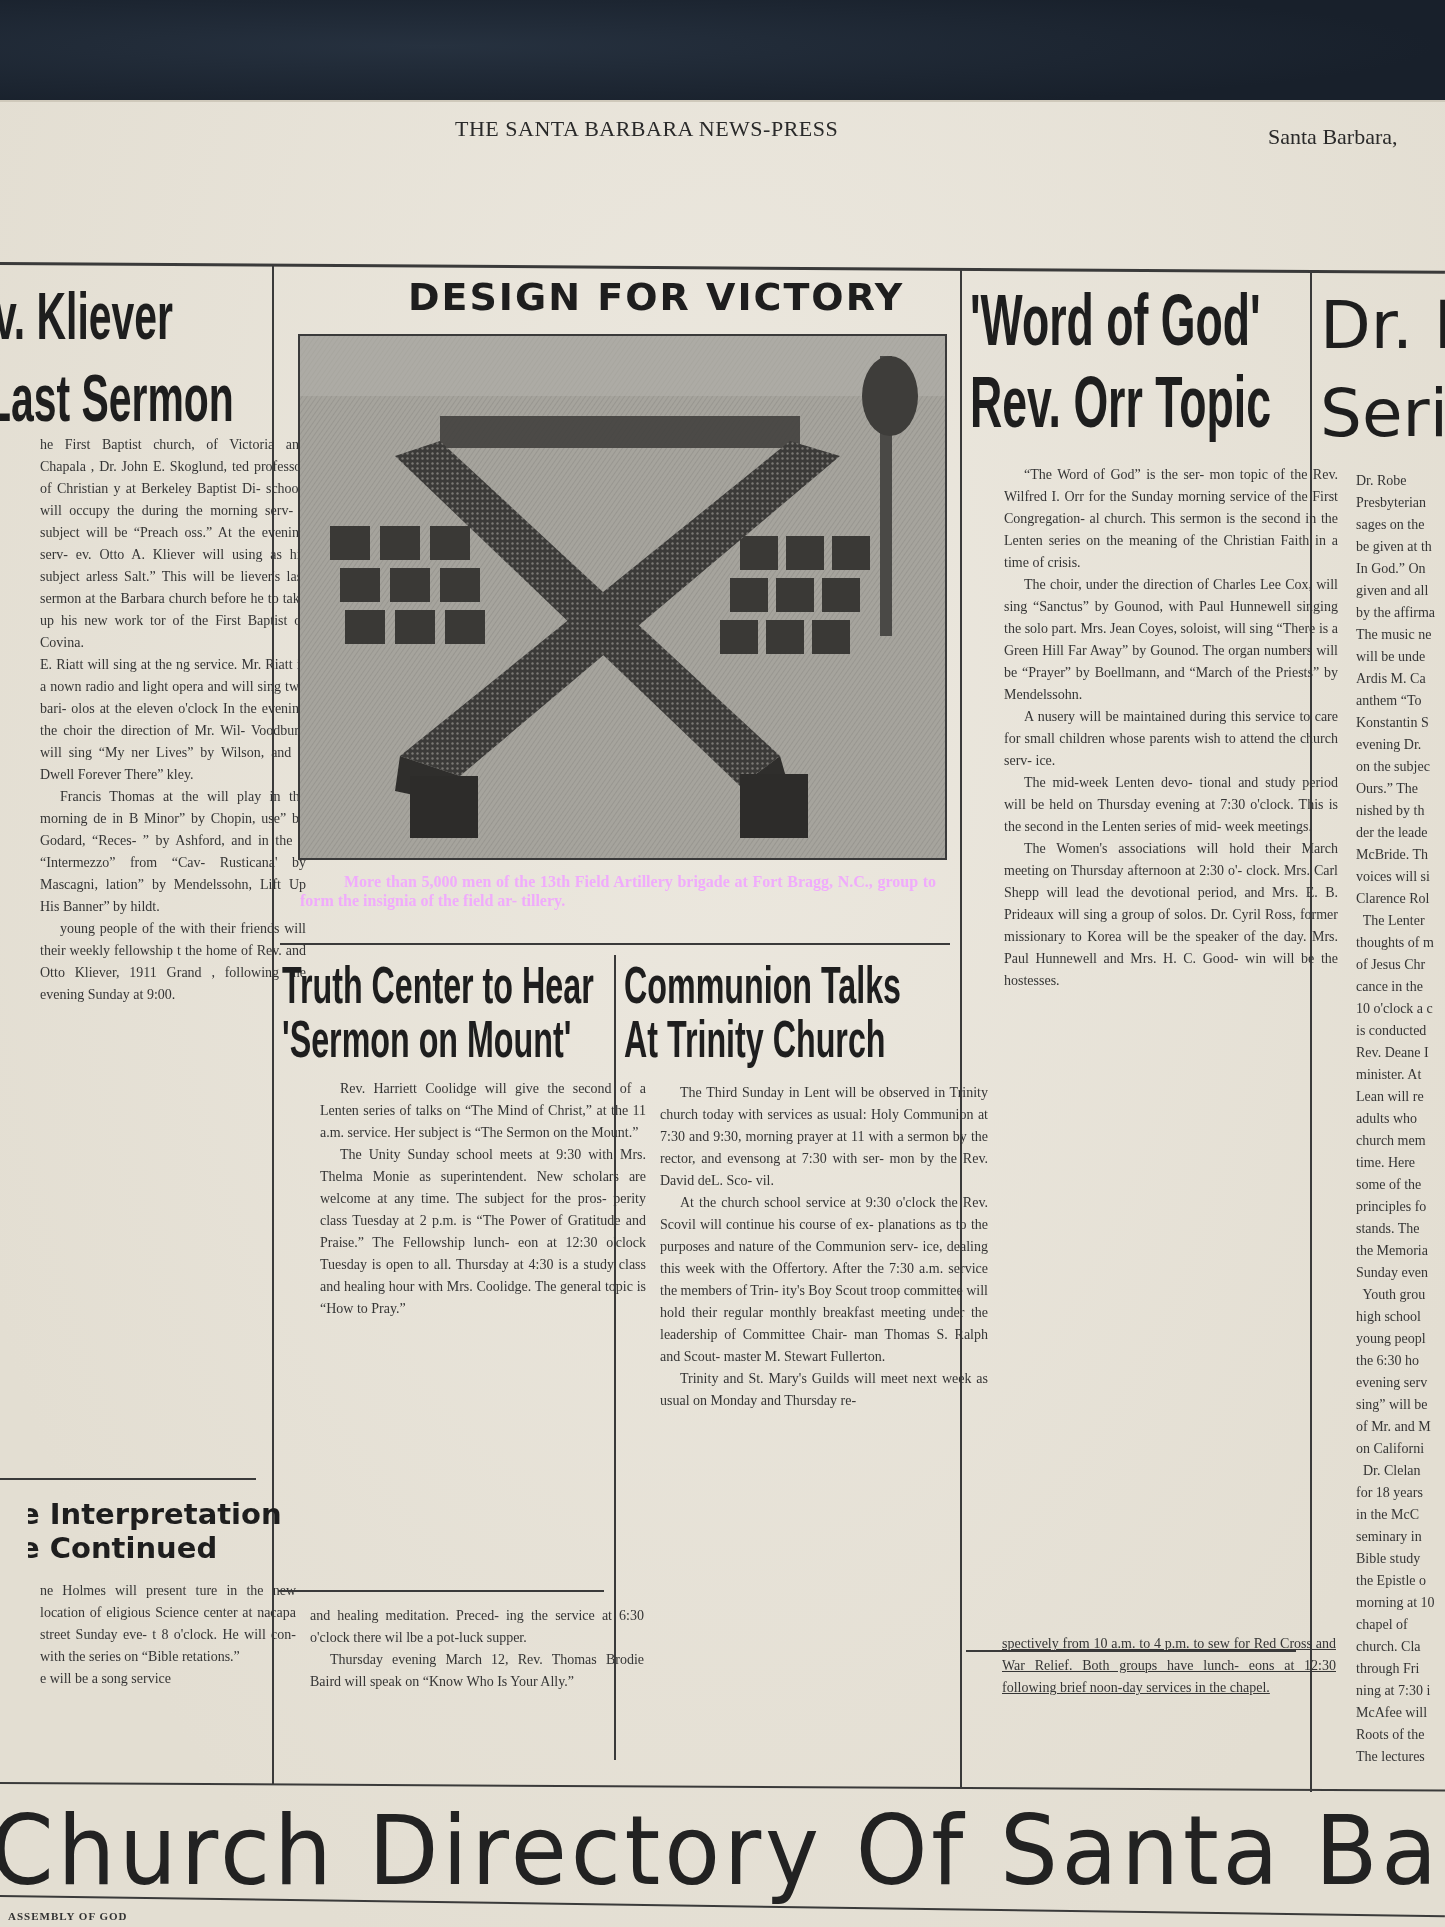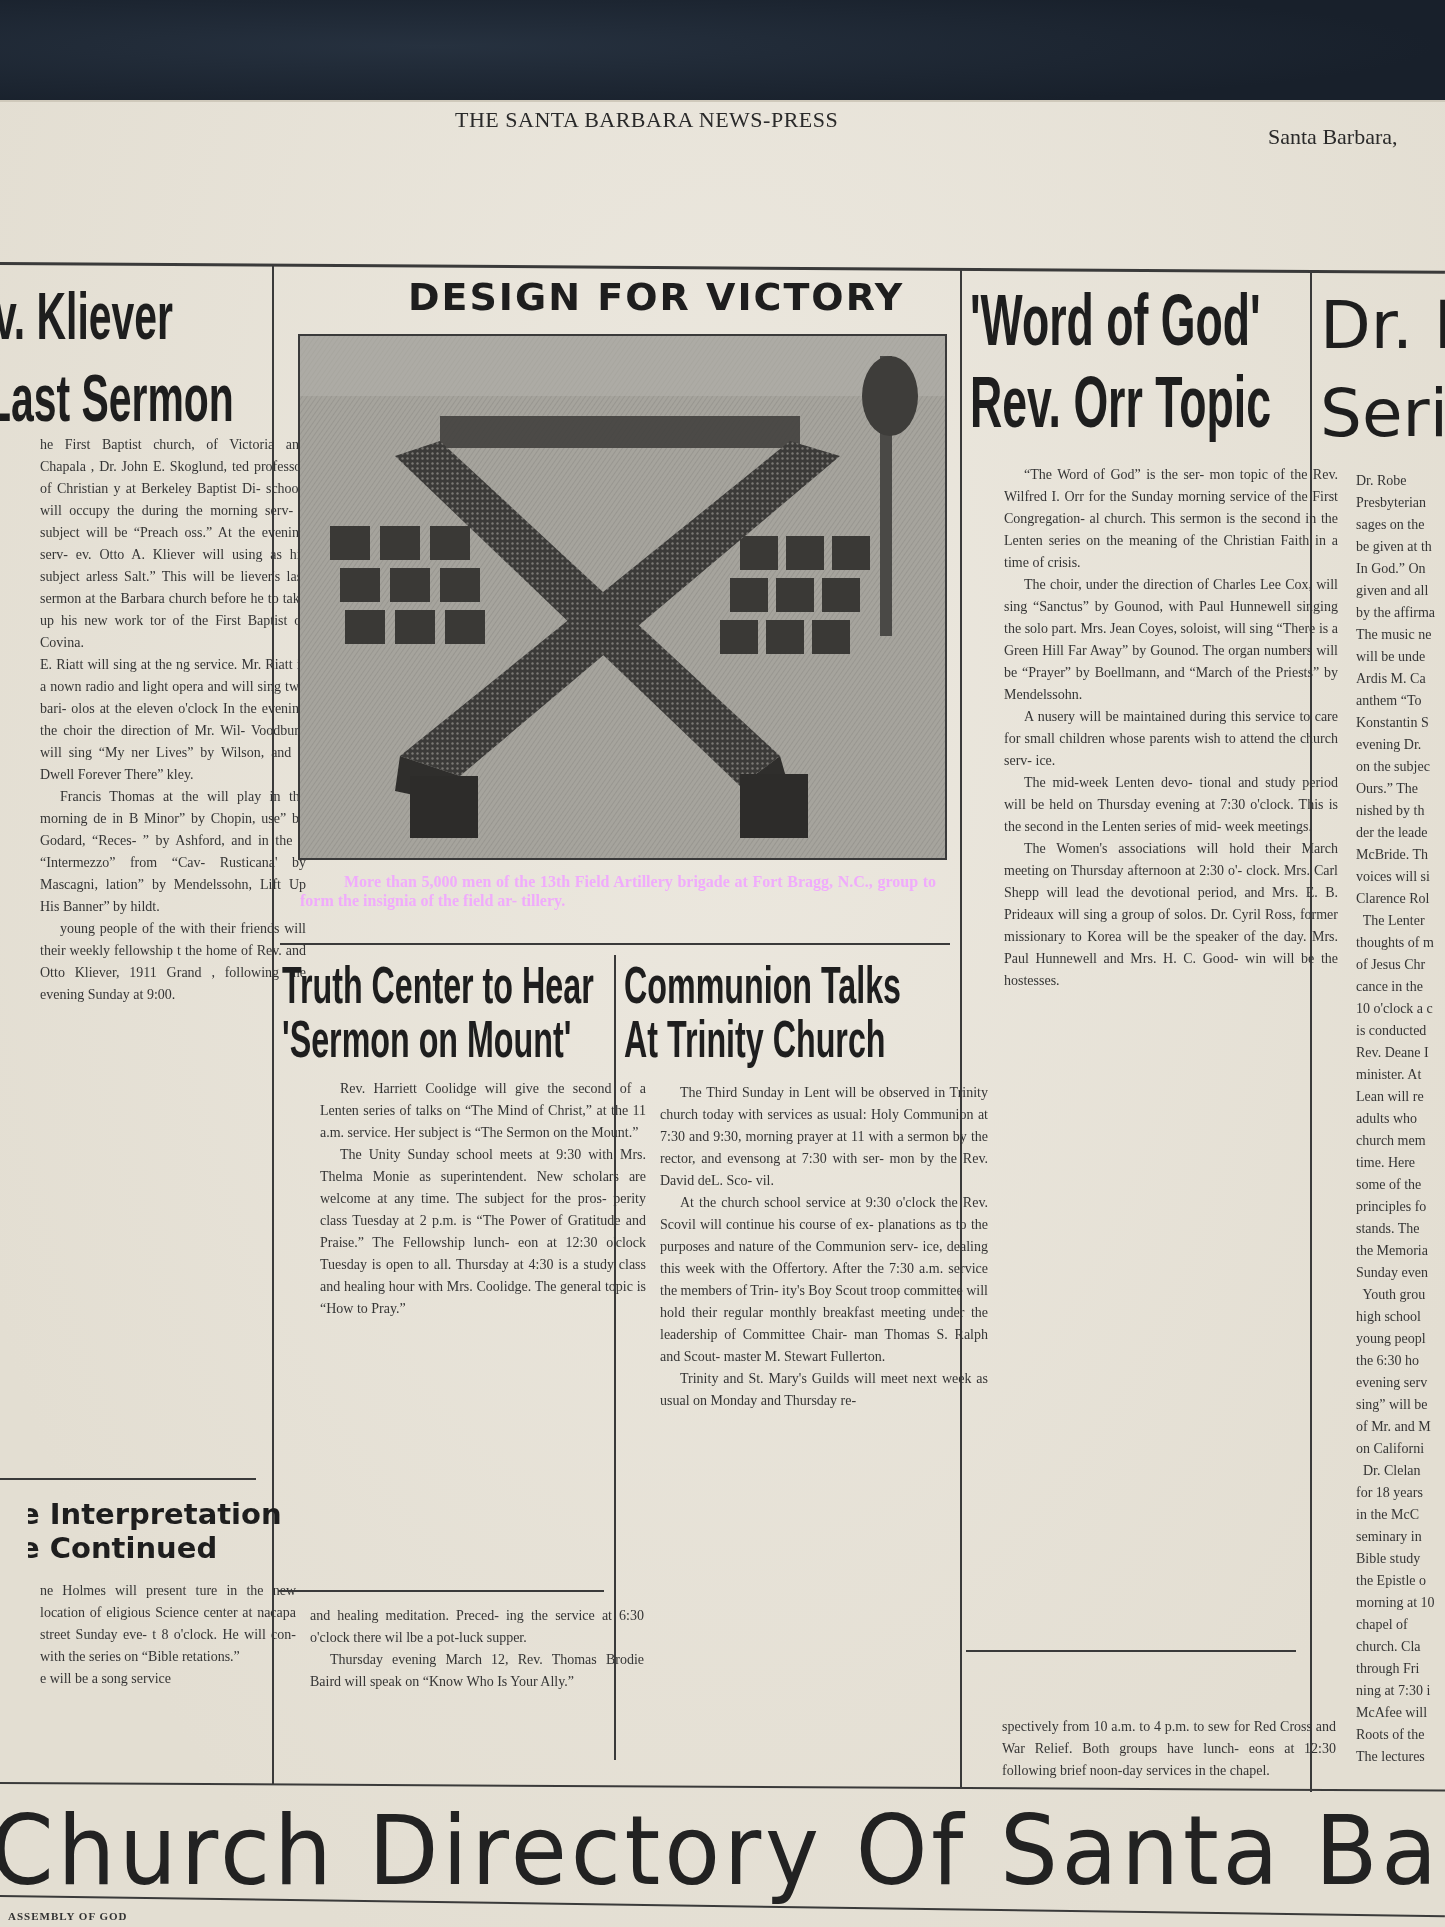--- a/index.html
+++ b/index.html
@@ -1,21 +1,21 @@
 <!DOCTYPE html>
 <html><head>
 <meta charset="utf-8">
 <style>
   html,body{margin:0;padding:0;}
   body{width:1445px;height:1927px;position:relative;overflow:hidden;background:#1c2532;font-family:"DejaVu Serif",serif;}
   .bg-top{position:absolute;left:0;top:0;width:1445px;height:115px;background:radial-gradient(ellipse at 30% 40%,#26313f 0%,#18202b 70%);}
   .paper{position:absolute;left:0;top:100px;width:1445px;height:1827px;background:#e8e4da;
     background-image:radial-gradient(ellipse at 50% 30%,#ece8df 0%,#e3ded2 80%);
     border-top:2px solid #cfc9bb;}
-  .masthead{position:absolute;top:107px;left:455px;font-family:"Liberation Serif",serif;font-size:22px;color:#2a2a2a;letter-spacing:0.5px;}
+  .masthead{position:absolute;top:116px;left:455px;font-family:"Liberation Serif",serif;font-size:22px;color:#2a2a2a;letter-spacing:0.5px;}
   .masthead-city{position:absolute;top:124px;left:1268px;font-family:"Liberation Serif",serif;font-size:22px;color:#2a2a2a;white-space:nowrap;}
   .rule{position:absolute;background:#3a3a3a;}
   .col{position:absolute;font-family:"Liberation Serif",serif;color:#353535;font-size:14px;line-height:22px;text-align:justify;padding-left:40px;}
   .col p{margin:0;text-indent:20px;}
   .col p.noindent{text-indent:0;}
   .hl{font-family:"Liberation Sans",sans-serif;font-weight:bold;color:#1e1e1e;transform-origin:left top;white-space:nowrap;}
   .hl-cond{transform:scaleX(0.62);}
   .headline-block{position:absolute;overflow:hidden;}
   .sans-hl{font-family:"DejaVu Sans",sans-serif;font-weight:bold;color:#1e1e1e;white-space:nowrap;}
   .caption{position:absolute;font-family:"Liberation Serif",serif;font-weight:bold;font-size:16px;line-height:19px;color:#f0abfc;text-align:justify;}
@@ -137,21 +137,21 @@
   <div class="hl hl-cond" style="font-size:72px;line-height:80px;position:absolute;left:4px;top:82px;">Rev. Orr Topic</div>
 </div>
 <div class="col" style="left:964px;top:464px;width:334px;height:1200px;overflow:hidden;">
   <p>“The Word of God” is the ser- mon topic of the Rev. Wilfred I. Orr for the Sunday morning service of the First Congregation- al church. This sermon is the second in the Lenten series on the meaning of the Christian Faith in a time of crisis.</p>
   <p>The choir, under the direction of Charles Lee Cox, will sing “Sanctus” by Gounod, with Paul Hunnewell singing the solo part. Mrs. Jean Coyes, soloist, will sing “There is a Green Hill Far Away” by Gounod. The organ numbers will be “Prayer” by Boellmann, and “March of the Priests” by Mendelssohn.</p>
   <p>A nusery will be maintained during this service to care for small children whose parents wish to attend the church serv- ice.</p>
   <p>The mid-week Lenten devo- tional and study period will be held on Thursday evening at 7:30 o'clock. This is the second in the Lenten series of mid- week meetings.</p>
   <p>The Women's associations will hold their March meeting on Thursday afternoon at 2:30 o'- clock. Mrs. Carl Shepp will lead the devotional period, and Mrs. E. B. Prideaux will sing a group of solos. Dr. Cyril Ross, former missionary to Korea will be the speaker of the day. Mrs. Paul Hunnewell and Mrs. H. C. Good- win will be the hostesses.</p>
 </div>
 <div class="rule" style="left:966px;top:1650px;width:330px;height:2px;"></div>
-<div class="col" style="left:962px;top:1716px;width:334px;height:110px;overflow:hidden;">
+<div class="col" style="left:962px;top:1633px;width:334px;height:110px;overflow:hidden;text-decoration:underline;">
   <p class="noindent">spectively from 10 a.m. to 4 p.m. to sew for Red Cross and War Relief. Both groups have lunch- eons at 12:30 following brief noon-day services in the chapel.</p>
 </div>
 
 <div class="headline-block" style="left:1316px;top:280px;width:129px;height:190px;">
   <div class="sans-hl" style="font-weight:normal;font-size:66px;line-height:80px;position:absolute;left:4px;top:6px;">Dr. M</div>
   <div class="sans-hl" style="font-weight:normal;font-size:66px;line-height:80px;position:absolute;left:4px;top:94px;">Serie</div>
 </div>
 <div class="col" style="left:1316px;top:470px;width:140px;height:1310px;overflow:hidden;text-align:left;white-space:pre;" id="right-body"><div>Dr. Robe</div><div>Presbyterian</div><div>sages on the</div><div>be given at th</div><div>In God.” On</div><div>given and all</div><div>by the affirma</div><div>The music ne</div><div>will be unde</div><div>Ardis M. Ca</div><div>anthem “To</div><div>Konstantin S</div><div>evening Dr.</div><div>on the subjec</div><div>Ours.” The</div><div>nished by th</div><div>der the leade</div><div>McBride. Th</div><div>voices will si</div><div>Clarence Rol</div><div>  The Lenter</div><div>thoughts of m</div><div>of Jesus Chr</div><div>cance in the</div><div>10 o'clock a c</div><div>is conducted</div><div>Rev. Deane I</div><div>minister. At</div><div>Lean will re</div><div>adults who</div><div>church mem</div><div>time. Here</div><div>some of the</div><div>principles fo</div><div>stands. The</div><div>the Memoria</div><div>Sunday even</div><div>  Youth grou</div><div>high school</div><div>young peopl</div><div>the 6:30 ho</div><div>evening serv</div><div>sing” will be</div><div>of Mr. and M</div><div>on Californi</div><div>  Dr. Clelan</div><div>for 18 years</div><div>in the McC</div><div>seminary in</div><div>Bible study</div><div>the Epistle o</div><div>morning at 10</div><div>chapel of</div><div>church. Cla</div><div>through Fri</div><div>ning at 7:30 i</div><div>McAfee will</div><div>Roots of the</div><div>The lectures</div></div>
 
 <div class="rule" style="left:0;top:1782px;width:1445px;height:2px;transform:rotate(0.3deg);transform-origin:left;"></div>

